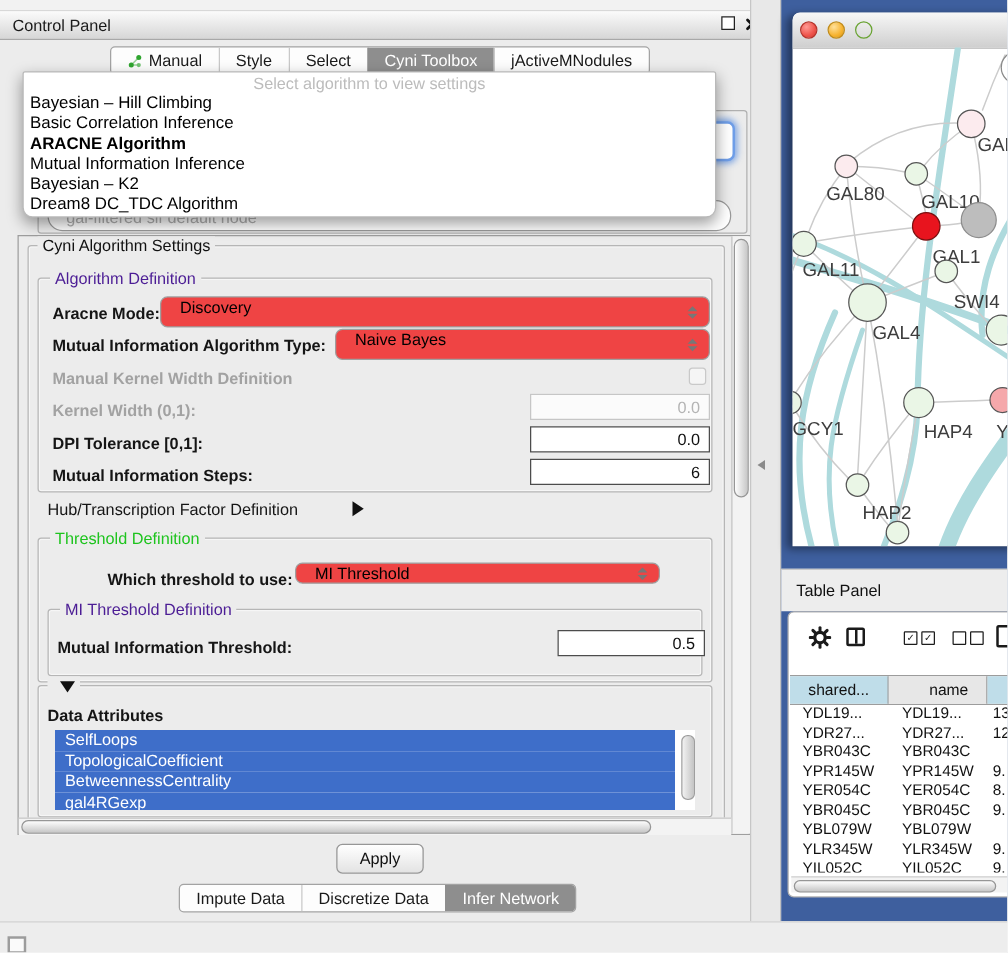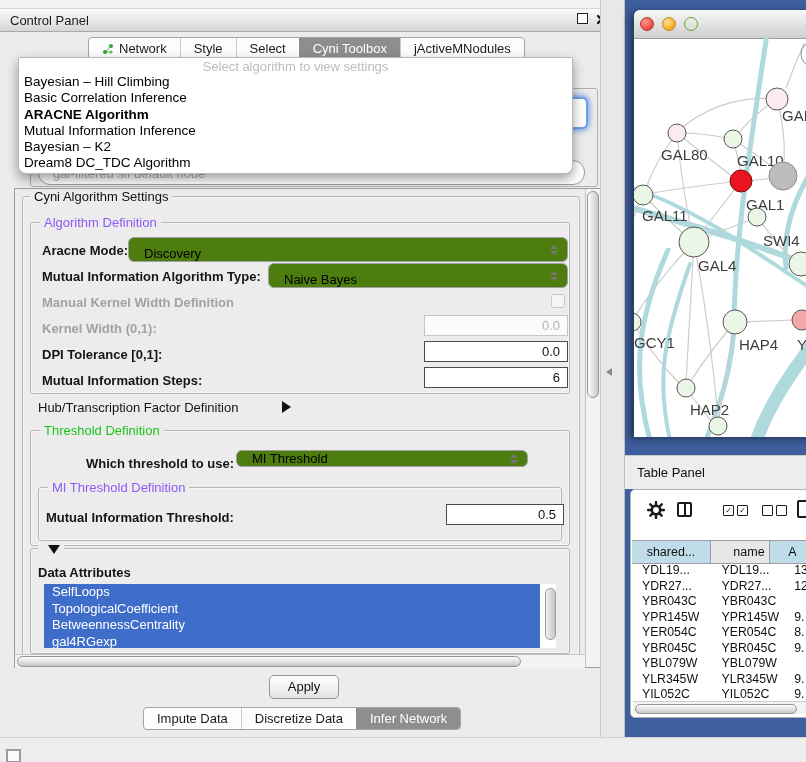--- a/index.html
+++ b/index.html
@@ -28,27 +28,27 @@
   
   #grp-frag{left:30px;top:88px;width:566px;height:97px;border:1px solid #b0b0b0;border-radius:3px;z-index:5;}
   #focus-frag{left:566px;top:97px;width:18px;height:28px;background:#fff;border:2px solid #6f9ee8;
        border-radius:6px;box-shadow:0 0 5px 2px rgba(95,145,225,.75);z-index:6;}
   #behind-combo{left:38px;top:160px;width:547px;height:25px;background:#fff;border:1px solid #9a9a9a;
        border-radius:12px;z-index:8;color:#b0b0b0;line-height:25px;padding-left:14px;box-sizing:border-box;}
   
   #set-panel{left:14px;top:188px;width:586px;height:480px;border:1px solid #9e9e9e;background:#ececec;box-sizing:border-box;}
   .grp{border:1px solid #b6b6b6;border-radius:3px;box-shadow:inset 0 0 0 1px rgba(255,255,255,.55);}
   .grp-label{background:#ececec;padding:0 4px;font-size:13px;white-space:nowrap;}
-  .blue{color:#8b5cf6;}
+  .blue{color:#4c1d95;}
   .green{color:#1ec41e;}
   .lbl{font-size:13px;color:#151515;}
   .b{font-weight:bold;}
   .dis{color:#a2a2a2;}
-  .combo{background:#4d7c0f;border:1px solid #9f9f9f;border-radius:6px;box-sizing:border-box;
-       display:flex;align-items:flex-end;padding-left:15px;font-size:13px;color:#000;position:absolute;}
+  .combo{background:#ef4444;border:1px solid #9f9f9f;border-radius:6px;box-sizing:border-box;
+       display:flex;align-items:flex-start;padding-left:15px;font-size:13px;color:#000;position:absolute;}
   .stepper{position:absolute;right:9px;top:50%;transform:translateY(-50%);display:flex;flex-direction:column;gap:2px;}
   .stepper .up{width:0;height:0;border-left:4px solid transparent;border-right:4px solid transparent;border-bottom:4px solid #777;}
   .stepper .dn{width:0;height:0;border-left:4px solid transparent;border-right:4px solid transparent;border-top:4px solid #777;}
   .field{background:#fff;border:1px solid #4c4c4c;box-sizing:border-box;text-align:right;
        padding-right:7px;font-size:13px;line-height:19px;position:absolute;}
   .field.dis-f{border-color:#c6c6c6;background:#fbfbfb;color:#b4b4b4;}
   .checkbox{width:14px;height:14px;border:1px solid #c9c9c9;border-radius:3px;background:#f5f5f5;box-sizing:border-box;}
   .tri-right{width:0;height:0;border-top:6px solid transparent;border-bottom:6px solid transparent;border-left:9px solid #111;display:inline-block;}
   .tri-down{width:0;height:0;border-left:6px solid transparent;border-right:6px solid transparent;border-top:9px solid #111;display:inline-block;}
   
@@ -115,21 +115,21 @@
   <div class="abs tabbar" style="left:88px;top:37px;">
     <div class="tab">
       <span style="display:inline-block;width:12px;height:12px;">
         <svg width="12" height="12" viewBox="0 0 12 12">
             <path d="M3 9 L9 3 M3 9 L9 9" stroke="#9ad29a" stroke-width="1.3"></path>
             <circle cx="3" cy="9" r="2" fill="#2fa52f"></circle>
             <circle cx="9" cy="3" r="2" fill="#2fa52f"></circle>
             <circle cx="9" cy="9" r="1.7" fill="#73c373"></circle>
           </svg>
       </span>
-      <span>Network</span>
+      <span>Manual</span>
     </div>
     <div class="tab">
         <span>Style</span>
       </div>
     <div class="tab">
         <span>Select</span>
       </div>
     <div class="tab sel">
         <span>Cyni Toolbox</span>
       </div>
@@ -348,21 +348,21 @@
           <span class="cbx">✓</span>
       </span>
       <span class="cbx-pair" style="position:absolute;left:131px;top:5px;">
         <span class="cbx"></span>
           <span class="cbx"></span>
       </span>
       <span style="position:absolute;left:166px;top:0;width:14px;height:18px;border:2px solid #1a1a1a;border-radius:2px;box-sizing:border-box;background:#fff;"></span>
     </div>
     <div class="tp-header">
       <div class="tp-col hl" style="width:79px;">shared...</div>
-      <div class="tp-col" style="width:59px;padding-left:18px;">name</div>
+      <div class="tp-col" style="width:79px;padding-left:18px;">name</div>
       <div class="tp-col hl" style="width:46px;">A</div>
     </div>
     <div id="tp-rows">
         <div class="tp-row">
           <div class="tp-cell" style="width: 80px;">YDL19...</div>
           <div class="tp-cell" style="width: 73px;">YDL19...</div>
           <div class="tp-cell" style="width: 46px;">13</div>
         </div>
         <div class="tp-row">
           <div class="tp-cell" style="width: 80px;">YDR27...</div>

